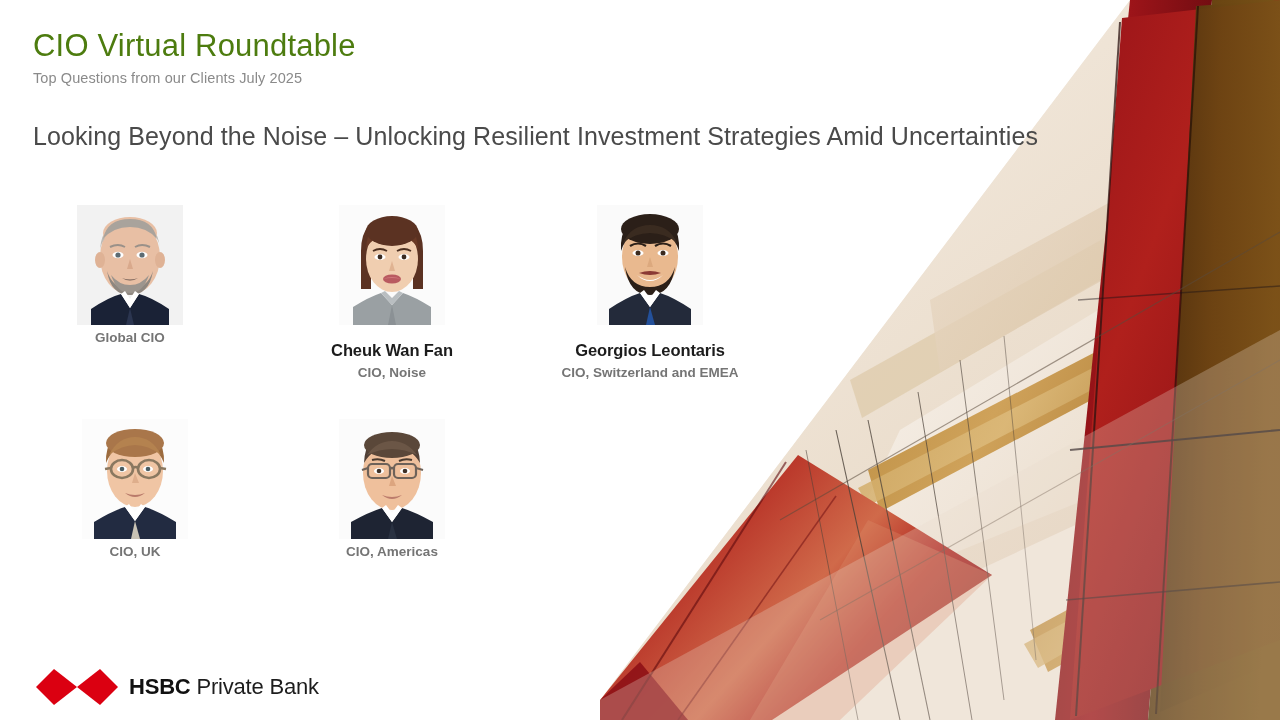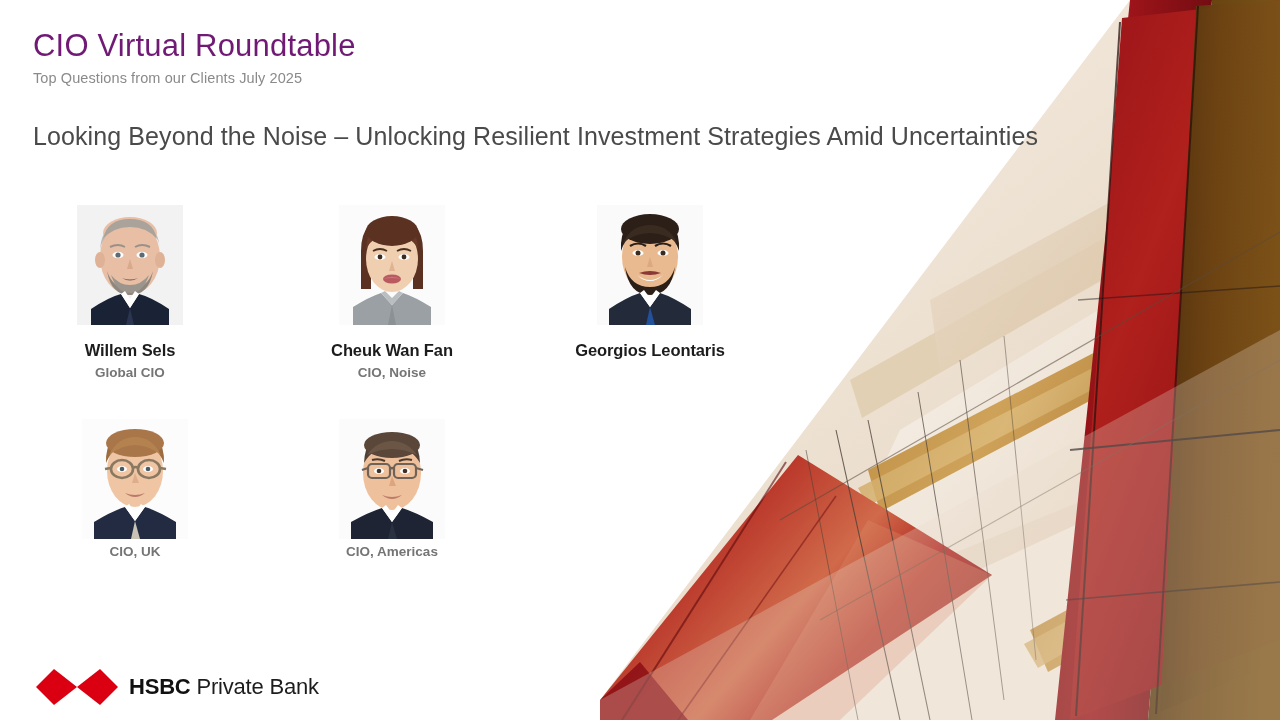--- a/index.html
+++ b/index.html
@@ -13,21 +13,21 @@
     position: relative;
     width: 1280px; height: 720px;
     background: #ffffff;
   }
 
   
   .header { position: absolute; left: 33px; top: 28px; }
   .title {
     font-size: 31px;
     font-weight: 400;
-    color: #701a75;
+    color: #4d7c0f;
     letter-spacing: 0.2px;
     line-height: 1.15;
     white-space: nowrap;
   }
   .subtitle {
     font-size: 14.5px;
     font-weight: 400;
     color: #8a8a8a;
     margin-top: 6px;
     letter-spacing: 0.1px;
@@ -245,21 +245,20 @@
             <path d="M58 42 Q65 38 73 42" stroke="#9A9189" stroke-width="2" fill="none"></path>
             <path d="M53 54 L50 64 L56 64 Z" fill="#D9A98C"></path>
             <path d="M30 66 Q34 90 53 90 Q72 90 76 66 Q70 84 53 84 Q36 84 30 66Z" fill="#8E8780"></path>
             <path d="M34 70 Q42 80 53 80 Q64 80 72 70 Q66 88 53 88 Q40 88 34 70Z" fill="#9C958E"></path>
             <path d="M45 73 Q53 76 61 73 Q53 78 45 73Z" fill="#6E5A52"></path>
             <path d="M14 120 L14 104 Q32 92 44 89 L53 103 L62 89 Q74 92 92 104 L92 120 Z" fill="#1A2236"></path>
             <path d="M44 89 L53 103 L62 89 L58 86 L53 94 L48 86 Z" fill="#FFFFFF"></path>
             <path d="M53 103 L49 120 L57 120 Z" fill="#2B3550"></path>
           </svg>
         </div>
-        <div class="sp-name">Willem Sels</div>
         <div class="sp-role">Global CIO</div>
       </div>
 
       <div class="speaker" style="left:262px;">
         <div class="photo-wrap">
           <svg viewBox="0 0 106 120" xmlns="http://www.w3.org/2000/svg">
             <rect width="106" height="120" fill="#FBFBFB"></rect>
             <path d="M22 46 Q22 12 53 12 Q84 12 84 46 L84 84 L74 84 L74 44 Q68 32 53 32 Q38 32 32 44 L32 84 L22 84 Z" fill="#5B3222"></path>
             <ellipse cx="53" cy="54" rx="26" ry="33" fill="#F0CEB0"></ellipse>
             <path d="M27 44 Q28 16 53 16 Q78 16 79 44 Q72 30 53 30 Q34 30 27 44Z" fill="#6A3A26"></path>
@@ -299,20 +298,21 @@
             <path d="M53 52 L50 62 L56 62 Z" fill="#DCA97E"></path>
             <path d="M28 62 Q32 90 53 90 Q74 90 78 62 Q72 82 53 82 Q34 82 28 62Z" fill="#2B1F18"></path>
             <path d="M40 70 Q53 80 66 70 Q60 76 53 76 Q46 76 40 70Z" fill="#FFFFFF"></path>
             <path d="M42 68 Q53 64 64 68 Q53 72 42 68Z" fill="#8A3A34"></path>
             <path d="M12 120 L12 104 Q30 92 43 88 L53 102 L63 88 Q76 92 94 104 L94 120 Z" fill="#232A3A"></path>
             <path d="M43 88 L53 102 L63 88 L59 85 L53 93 L47 85 Z" fill="#FFFFFF"></path>
             <path d="M53 102 L49 120 L58 120 Z" fill="#23509A"></path>
           </svg>
         </div>
         <div class="sp-name">Georgios Leontaris</div>
+        <div class="sp-role">CIO, Switzerland and EMEA</div>
       </div>
     </div>
 
     <div class="speaker-row" style="margin-top:4px;">
 
       <div class="speaker" style="left:5px;">
         <div class="photo-wrap">
           <svg viewBox="0 0 106 120" xmlns="http://www.w3.org/2000/svg">
             <rect width="106" height="120" fill="#FCFCFC"></rect>
             <ellipse cx="53" cy="52" rx="28" ry="36" fill="#F0C5A4"></ellipse>

